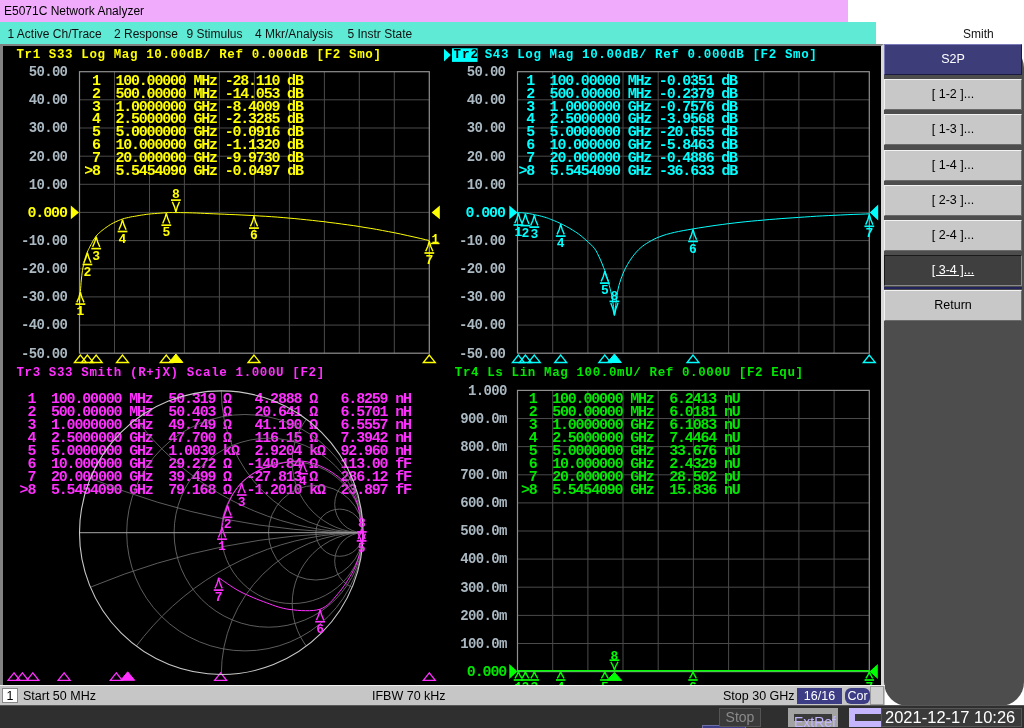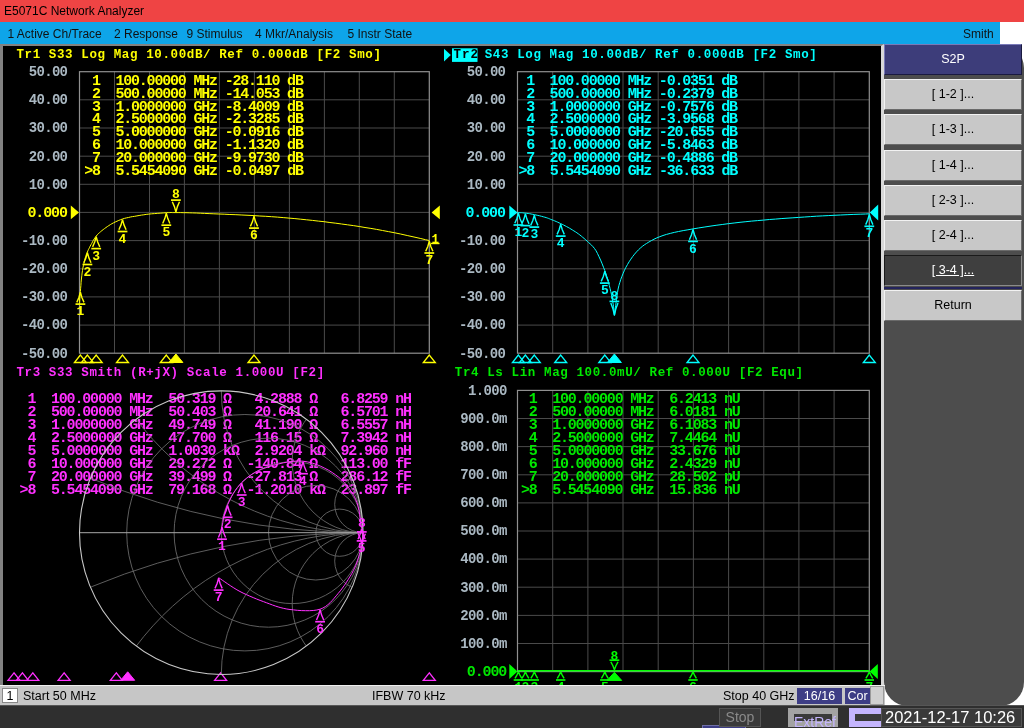--- a/index.html
+++ b/index.html
@@ -1,21 +1,21 @@
 <!DOCTYPE html>
 <html><head><meta charset="utf-8">
 <style>
 * { margin:0; padding:0; box-sizing:border-box; }
 html,body { width:1024px; height:728px; background:#fff; overflow:hidden;
   font-family:"Liberation Sans", sans-serif; }
 #page { position:relative; width:1024px; height:728px; }
 .abs { position:absolute; }
-#titlebar { left:0; top:0; width:1024px; height:22px; background:#ef4444; }
+#titlebar { left:0; top:0; width:848px; height:22px; background:#f0abfc; }
 #titlebar span { position:absolute; left:4px; top:4px; font-size:12px; color:#000; }
-#menubar { left:0; top:22px; width:1000px; height:22px; background:#0ea5e9; font-size:12px; color:#111; }
+#menubar { left:0; top:22px; width:876px; height:22px; background:#5eead4; font-size:12px; color:#111; }
 #menubar span { position:absolute; top:4.5px; }
 #display { left:0; top:44px; width:884px; height:642px; background:#000;
   border-top:2px solid #828282; border-left:3px solid #828282; border-right:3px solid #d8d8d8; }
 #sidebar { left:884px; top:44px; width:140px; height:662px; background:#4d4d4d;border-radius:24px; }
 .btn { position:absolute; left:0px; width:138px; height:31px; background:#c8c8c8;
   border-top:1.5px solid #f2f2f2; border-left:1.5px solid #f2f2f2;
   border-right:1.5px solid #6a6a6a; border-bottom:1.5px solid #6a6a6a;
   color:#000; font-size:12.5px; text-align:center; line-height:28px; }
 .btn.title { background:#3d3d7a; color:#fff; border-top:1.5px solid #7a7ab8;
   border-left:1.5px solid #7a7ab8; border-right:1.5px solid #1a1a40; border-bottom:1.5px solid #1a1a40; }
@@ -335,23 +335,23 @@
     <div class="btn" style="top:140.8px">[ 2-3 ]...</div>
     <div class="btn" style="top:176px">[ 2-4 ]...</div>
     <div class="btn sel" style="top:211.2px">[ 3-4 ]...</div>
     <div style="position:absolute;left:0;top:242.8px;width:138px;height:2.5px;background:#23235c;"></div>
     <div class="btn" style="top:246.4px">Return</div>
   </div>
   <div class="abs" id="statusbar">
     <div style="position:absolute;left:2px;top:2px;width:16px;height:15px;background:#fff;border:1px solid #888;text-align:center;line-height:14px;">1</div>
     <span style="position:absolute;left:23px;top:2.5px">Start 50 MHz</span>
     <span style="position:absolute;left:372px;top:2.5px">IFBW 70 kHz</span>
-    <span style="position:absolute;left:723px;top:2.5px">Stop 40 GHz</span>
+    <span style="position:absolute;left:723px;top:2.5px">Stop 30 GHz</span>
     <div class="navy" style="left:797px;top:1.5px;width:45px;height:16px;line-height:16px;">16/16</div>
-    <div class="navy" style="left:845px;top:1.5px;width:25px;height:16px;line-height:16px;">Cor</div>
+    <div class="navy" style="left:845px;top:1.5px;width:25px;height:16px;line-height:16px;border-radius:6px;">Cor</div>
     <div style="position:absolute;left:870px;top:0px;width:14px;height:19px;background:#d0d0d0;border:1px solid #9a9a9a;"></div>
   </div>
   <div class="abs" id="bottombar">
     <div class="bb" style="left:702px;width:44px;background:#3d3d85;color:#fff;border:1px solid #7070a8;line-height:17px;margin-top:17px;">Hold</div>
     <div class="bb" style="left:719px;width:42px;color:#8a8a8a;background:#3a3a3a;border:1px solid #555;line-height:17px;">Stop</div>
     <div class="bb" style="left:788px;width:50px;color:#c4b5fd;background:#3a3a3a;border:6px solid #a3a3a3;line-height:17px;">ExtRef</div>
     <div class="bb" style="left:849px;width:29px;color:#8a8a8a;background:#3a3a3a;border:6px solid #c4b5fd;line-height:17px;padding-left:28px;">Svc</div>
     <div class="bb" style="left:881px;width:141px;color:#fff;background:#3a3a3a;border:1px solid #555;font-size:16.5px;text-align:left;line-height:16px;padding-left:3px;">2021-12-17 10:26</div>
   </div>
 </div>

